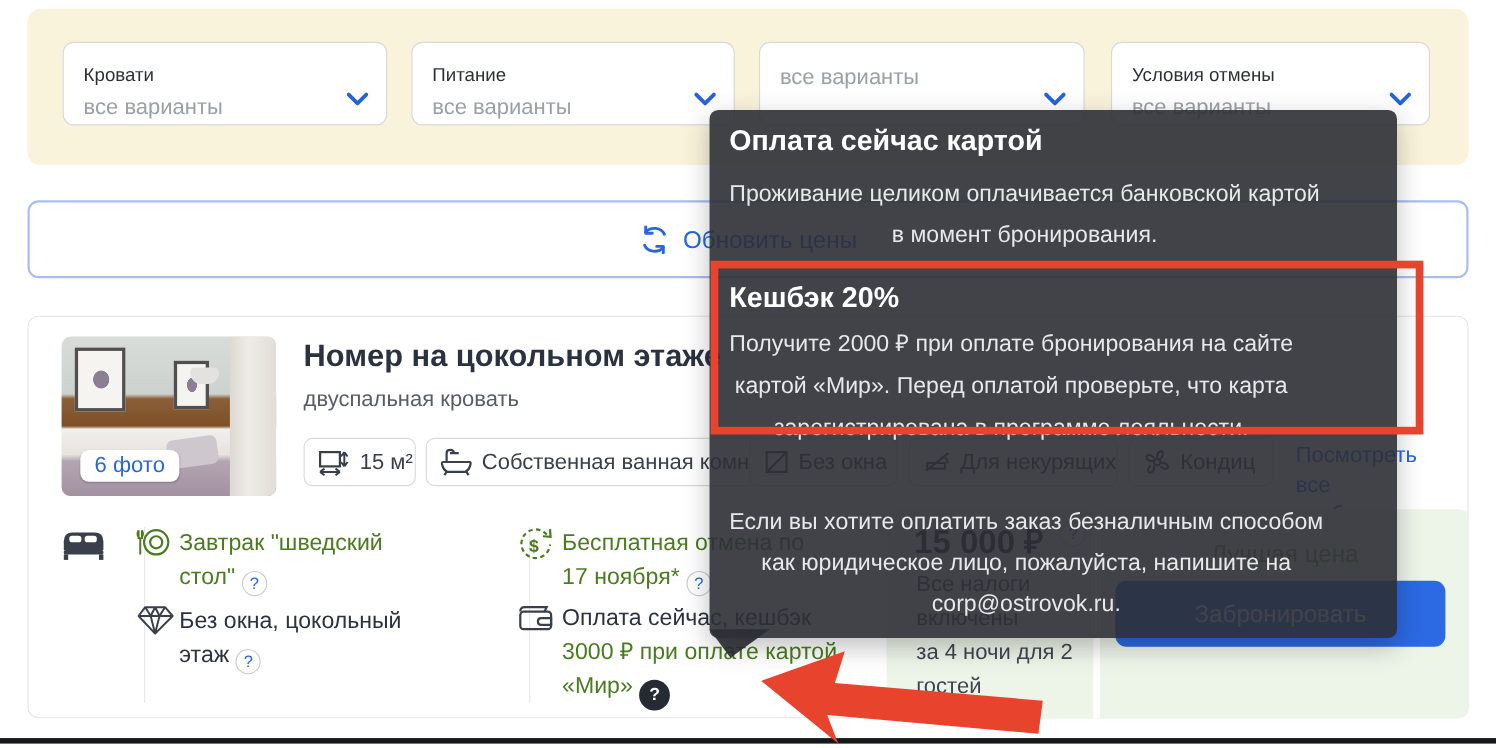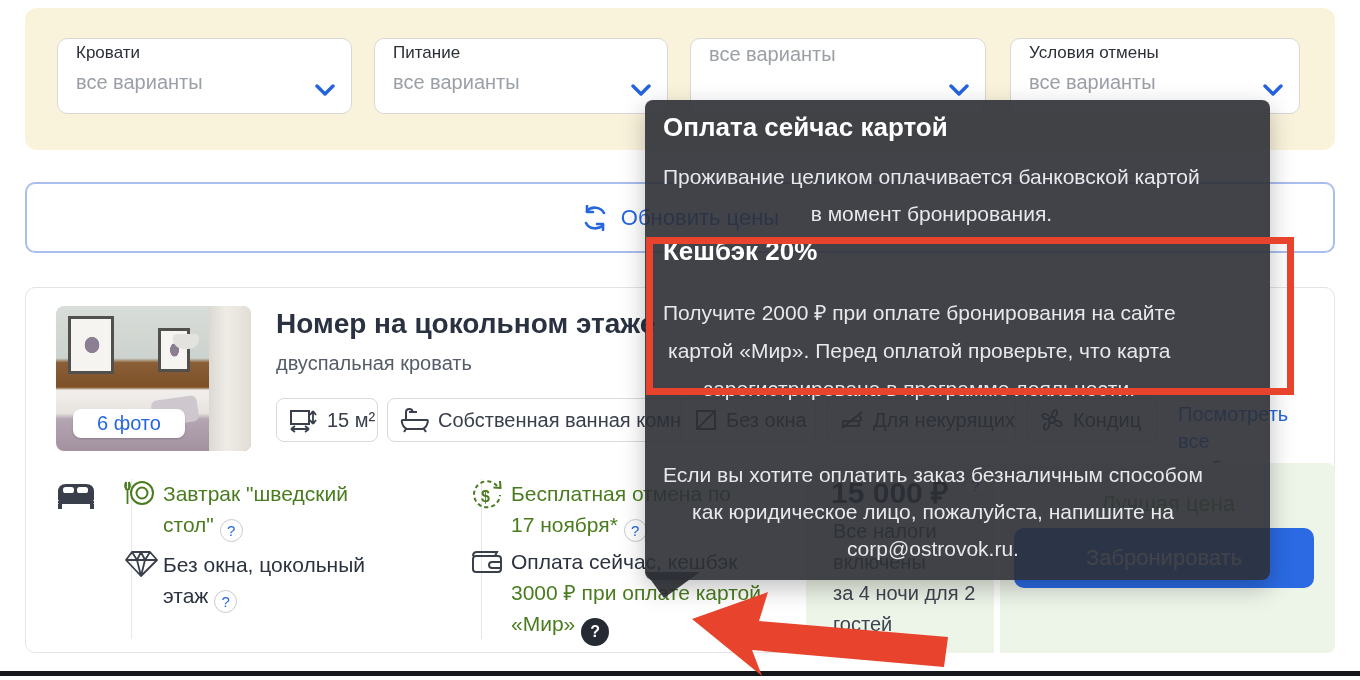--- a/index.html
+++ b/index.html
@@ -1,40 +1,40 @@
 <!DOCTYPE html>
 <html><head>
 <meta charset="utf-8">
 <style>
   * { margin:0; padding:0; box-sizing:border-box; }
   html,body { width:1360px; height:680px; background:#fff; font-family:"Liberation Sans", sans-serif; }
   #page { position:relative; width:1360px; height:680px; background:#fff; overflow:hidden; }
 
   
   .yellow-band { position:absolute; left:25px; top:8px; width:1310px; height:142px; background:#faf3dc; border-radius:12px; }
-  .filter-box { position:absolute; top:38px; height:76px; background:#fff; border:1px solid #d8d8d8; border-radius:10px; padding:4px 18px; }
+  .filter-box { position:absolute; top:38px; height:76px; background:#fff; border:1px solid #d8d8d8; border-radius:10px; padding:20px 18px; }
   .filter-label { font-size:17px; color:#2b3038; margin-bottom:8px; }
   .filter-value { font-size:20px; color:#9aa0a6; }
   .filter-chevron { position:absolute; right:16px; top:44px; }
 
   
   .update-box { position:absolute; left:25px; top:182px; width:1310px; height:71px; background:#fff; border:2px solid #a9bdee; border-radius:10px; display:flex; align-items:center; justify-content:center; gap:12px; cursor:pointer; }
   .update-label { font-size:22px; color:#2666e0; }
 
   
   .room-card { position:absolute; left:25px; top:287px; width:1310px; height:366px; background:#fff; border:1px solid #e4e4e4; border-radius:10px; }
   .photo { position:absolute; left:30px; top:18px; width:195px; height:145px; border-radius:8px; overflow:hidden;
            background:linear-gradient(180deg,#d9ddd9 0%,#ccd2cd 36%,#8a5f38 39%,#7d5026 56%,#f1efec 58%,#e7e3df 74%,#b4a5b2 78%,#a391a0 100%); }
   .frame1 { position:absolute; left:12px; top:10px; width:46px; height:58px; background:#f6f4f0; border:3px solid #52504e; }
   .frame2 { position:absolute; left:102px; top:22px; width:32px; height:44px; background:#f6f4f0; border:3px solid #52504e; }
   .butterfly { position:absolute; left:30%; top:30%; width:45%; height:40%; background:radial-gradient(ellipse at center,#8d7f93 0%,#8d7f93 55%,transparent 60%); }
   .lamp { position:absolute; right:52px; top:28px; width:26px; height:15px; background:#e3e2df; border-radius:4px 4px 10px 10px; box-shadow:0 -28px 0 -11px #cfcecb; }
   .curtain { position:absolute; right:0; top:0; width:42px; height:100%; background:linear-gradient(90deg,#dcd8d2,#efece7 40%,#e2ddd6); }
   .pillow { position:absolute; left:96px; top:92px; width:46px; height:26px; background:#cfc7ce; border-radius:6px; transform:rotate(-8deg); }
-  .photo-badge { position:absolute; left:17px; top:103px; background:#fff; border-radius:8px; padding:3px 24px; font-size:20px; color:#2666e0; box-shadow:0 1px 2px rgba(0,0,0,.18); }
+  .photo-badge { position:absolute; left:17px; top:103px; background:#fff; border-radius:8px; padding:3px 13px; font-size:20px; color:#2666e0; box-shadow:0 1px 2px rgba(0,0,0,.18); }
   .room-title { position:absolute; left:250px; top:20px; font-size:28px; font-weight:bold; color:#2a3140; }
   .room-subtitle { position:absolute; left:250px; top:64px; font-size:20px; color:#565d68; }
 
   .pill { position:absolute; top:110px; height:44px; border:1px solid #d9d9d9; border-radius:8px; display:flex; align-items:center; gap:8px; padding:0 12px; font-size:20px; color:#39404b; white-space:nowrap; overflow:hidden; background:#fff; }
   .view-all { position:absolute; left:1152px; top:113px; width:112px; font-size:20px; color:#2666e0; line-height:27px; cursor:pointer; }
 
   
   .vdiv { position:absolute; top:191px; width:1px; height:160px; background:#e5e7ea; }
   .feat-text { font-size:21px; line-height:31px; }
   .green { color:#4a7c1f; }
@@ -49,21 +49,21 @@
   .tax-block { position:absolute; left:807px; top:228px; width:160px; font-size:20px; color:#3f4550; line-height:31px; }
   .best-price { position:absolute; left:975px; top:203px; width:334px; text-align:center; font-size:22px; color:#7aa23c; }
   .book-btn { position:absolute; left:988px; top:240px; width:300px; height:60px; background:#2b6ae3; border:none; border-radius:10px; color:#fff; font-size:22px; font-family:"Liberation Sans",sans-serif; cursor:pointer; }
 
   
   .tooltip { position:absolute; left:645px; top:100px; width:625px; height:480px; background:rgba(44,47,53,0.9); border-radius:8px; z-index:10; box-shadow:0 8px 24px rgba(0,0,0,.25); padding:12px 20px 0 18px; }
   .tt-title { font-size:26px; font-weight:bold; color:#ffffff; }
   .tt-body { font-size:21px; color:#e6e8ea; line-height:37px; white-space:pre-line;text-align:center; }
   .tt-s1-title { position:absolute; left:18px; top:12px; }
   .tt-s1-body  { position:absolute; left:18px; top:58px; }
-  .tt-s2-title { position:absolute; left:18px; top:136px; }
+  .tt-s2-title { position:absolute; left:18px; top:155px; }
   .tt-s2-body  { position:absolute; left:18px; top:194px; line-height:38px; }
   .tt-s3-title { position:absolute; left:18px; top:308px; }
   .tt-s3-body  { position:absolute; left:18px; top:356px; }
   .highlight-box { position:absolute; left:646px; top:237px; width:648px; height:158px; border:7px solid #e8432c; z-index:15; pointer-events:none; }
   .overlay-svg { position:absolute; left:0; top:0; width:1360px; height:680px; z-index:20; pointer-events:none; }
   .tail-svg { position:absolute; left:0; top:0; width:1360px; height:680px; z-index:9; pointer-events:none; }
 
   .bottom-bar { position:absolute; left:0; top:671px; width:1360px; height:5px; background:#15171a; }
   svg { display:block; }
 </style>

